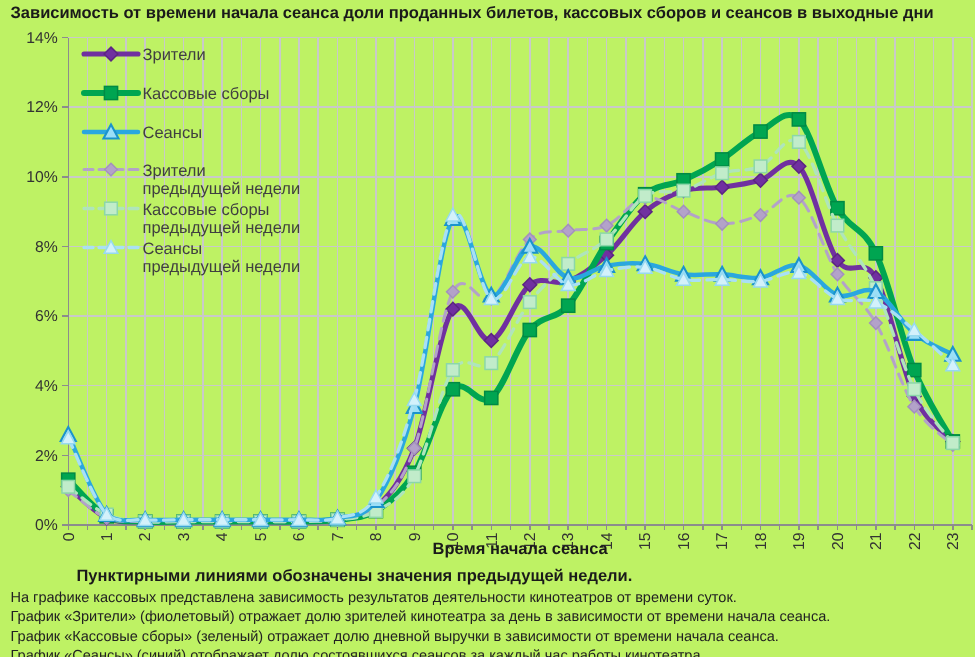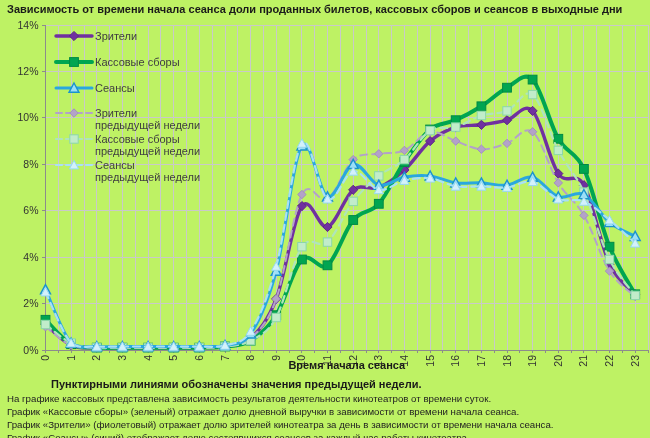--- a/index.html
+++ b/index.html
@@ -365,17 +365,17 @@
           <line x1="56" y1="165" x2="92" y2="165" stroke="#A9E0F5" stroke-width="2.2" stroke-linecap="round" stroke-dasharray="6 4"></line>
           <path fill="#D3F1FB" stroke="#96D9F0" stroke-width="1" d="M74,160.4 L78.6,168.9 L69.4,168.9 Z"></path>
           <text x="95" y="169" font-size="11" fill="#404040">Сеансы</text>
           <text x="95" y="181" font-size="11" fill="#404040">предыдущей недели</text>
         </g>
       </g>
     </svg>
   <div class="notes">
     <div class="note-bold">Пунктирными линиями обозначены значения предыдущей недели.</div>
     <div class="note">На графике кассовых представлена зависимость результатов деятельности кинотеатров от времени суток.</div>
+    <div class="note">График «Зрители» (фиолетовый) отражает долю зрителей кинотеатра за день в зависимости от времени начала сеанса.</div>
     <div class="note">График «Кассовые сборы» (зеленый) отражает долю дневной выручки в зависимости от времени начала сеанса.</div>
-    <div class="note">График «Зрители» (фиолетовый) отражает долю зрителей кинотеатра за день в зависимости от времени начала сеанса.</div>
     <div class="note">График «Сеансы» (синий) отображает долю состоявшихся сеансов за каждый час работы кинотеатра.</div>
   </div>
 </div>
 
 </body></html>

